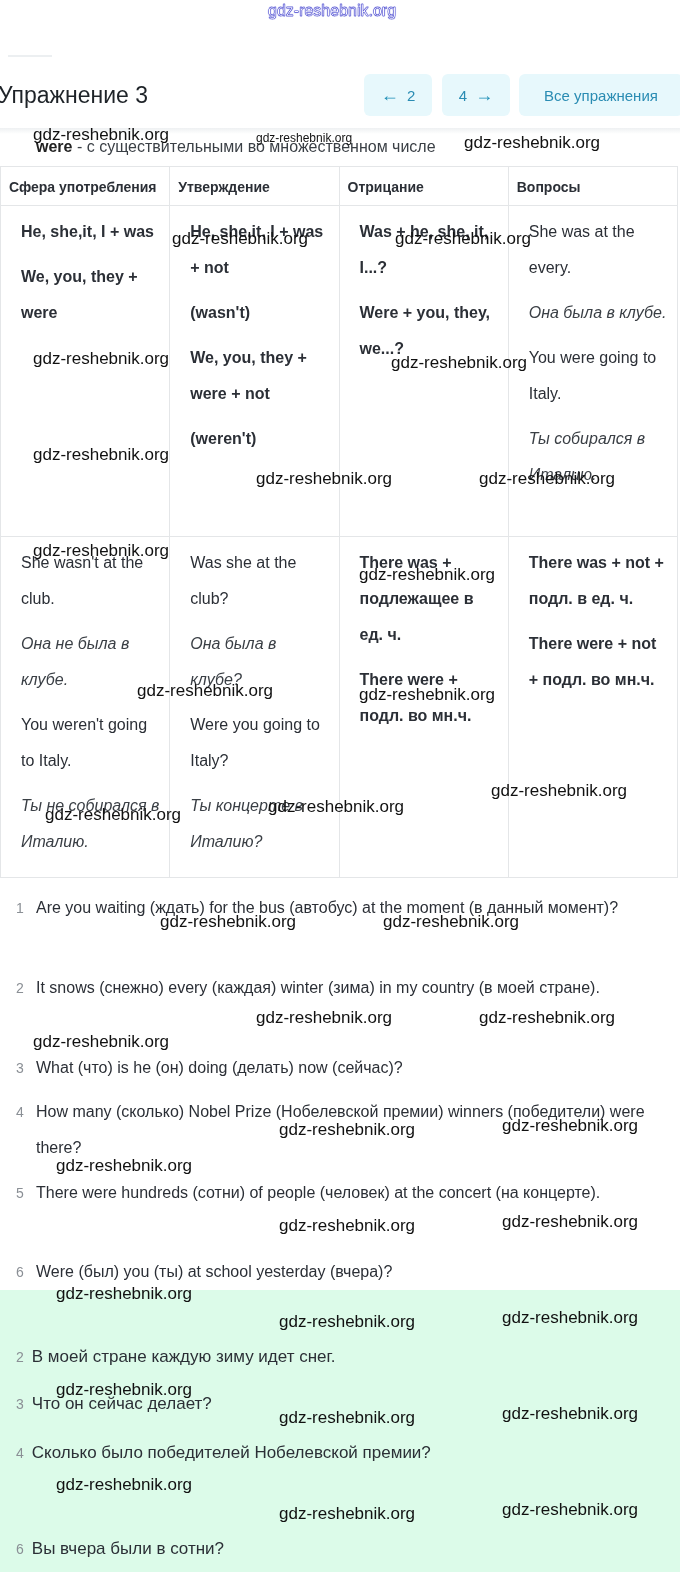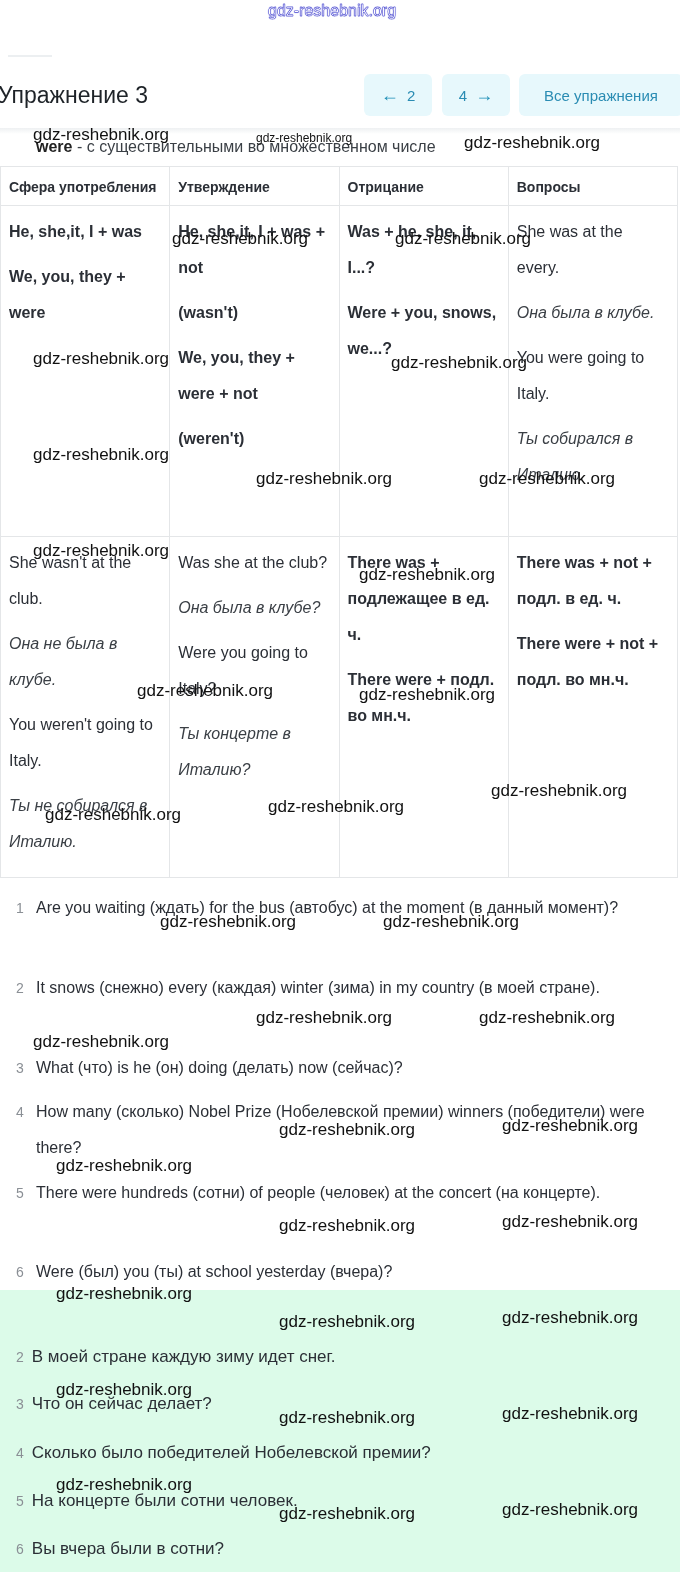--- a/index.html
+++ b/index.html
@@ -12,21 +12,21 @@
   .nav-btn { position:absolute; top:74px; height:42px; background:#e7f8fc; border-radius:6px; color:#2a8cb3; display:flex; align-items:center; justify-content:center; font-size:15px; }
   .nav-btn .arr { font-size:18px; color:#1f8fb6; font-weight:bold; }
   .subline { position:absolute; left:0; top:138px; font-size:16px; color:#3a3f45;margin-left:36px; }
   .subline b { color:#222; }
   .shadow-line { position:absolute; left:0; top:128px; width:680px; height:6px; background:linear-gradient(#eef0f2,#fff); }
   table.grid { position:absolute; left:0; top:166px; border-collapse:collapse; width:678px; table-layout:fixed; }
   table.grid td { border:1px solid #e4e6e8; vertical-align:top; padding:8px 8px; font-size:16px; line-height:36px; }
   table.grid tr.head td { font-weight:bold; font-size:14px; line-height:24px; padding:8px 8px 6px; color:#2b2f36; }
   .b { font-weight:bold; color:#2b2f36; }
   .i { font-style:italic; color:#3a3f45; }
-  .p { margin:0 0 9px 0; }
+  .p { margin:0 0 9px 12px; }
   .ex-list { position:absolute; left:0; top:890px; width:680px; }
   .ex-item { position:absolute; left:16px; width:640px; font-size:16px; line-height:36px; color:#2b2f36; }
   .ex-item .num { position:absolute; left:0; color:#8a8f95; font-size:14px; }
   .ex-item .txt { display:block; padding-left:20px; }
   .answers { position:absolute; left:0; top:1290px; width:680px; height:282px; background:#dcfbe9; }
   .ans-item { position:absolute; left:16px; font-size:17px; color:#2b2f36; }
   .ans-item .num { color:#8a8f95; font-size:14px; margin-right:8px; }
 </style>
 </head>
 <body>
@@ -68,21 +68,21 @@
       <div class="b p">We, you, they + were</div>
     </td>
     <td>
       <div class="b p">He, she,it, I + was + not</div>
       <div class="b p">(wasn't)</div>
       <div class="b p">We, you, they + were + not</div>
       <div class="b p">(weren't)</div>
     </td>
     <td>
       <div class="b p">Was + he, she, it, I...?</div>
-      <div class="b p">Were + you, snows, we...?</div>
+      <div class="b p">Were + you, they, we...?</div>
     </td>
     <td>
       <div class="p">She was at the every.</div>
       <div class="i p">Она была в клубе.</div>
       <div class="p">You were going to Italy.</div>
       <div class="i p">Ты собирался в Италию.</div>
     </td>
   </tr>
   <tr style="height:323px;">
     <td>
@@ -133,21 +133,20 @@
   <div class="ex-item" style="top:364px;">
     <span class="num">6</span>
     <span class="txt">Were (был) you (ты) at school yesterday (вчера)?</span>
   </div>
 </div>
 
 <div class="answers">
   <div class="ans-item" style="top:57px;"><span class="num">2</span><span>В моей стране каждую зиму идет снег.</span></div>
   <div class="ans-item" style="top:104px;"><span class="num">3</span><span>Что он сейчас делает?</span></div>
   <div class="ans-item" style="top:153px;"><span class="num">4</span><span>Сколько было победителей Нобелевской премии?</span></div>
-  <div class="ans-item" style="top:201px;"><span class="num">5</span><span>На концерте были сотни человек.</span></div>
   <div class="ans-item" style="top:249px;"><span class="num">6</span><span>Вы вчера были в сотни?</span></div>
 </div>
 
 <div class="wm" style="left:33px;top:125px;">gdz-reshebnik.org</div>
 <div class="wm small" style="left:256px;top:131px;">gdz-reshebnik.org</div>
 <div class="wm" style="left:464px;top:133px;">gdz-reshebnik.org</div>
 <div class="wm" style="left:172px;top:229px;">gdz-reshebnik.org</div>
 <div class="wm" style="left:395px;top:229px;">gdz-reshebnik.org</div>
 <div class="wm" style="left:33px;top:349px;">gdz-reshebnik.org</div>
 <div class="wm" style="left:391px;top:353px;">gdz-reshebnik.org</div>

